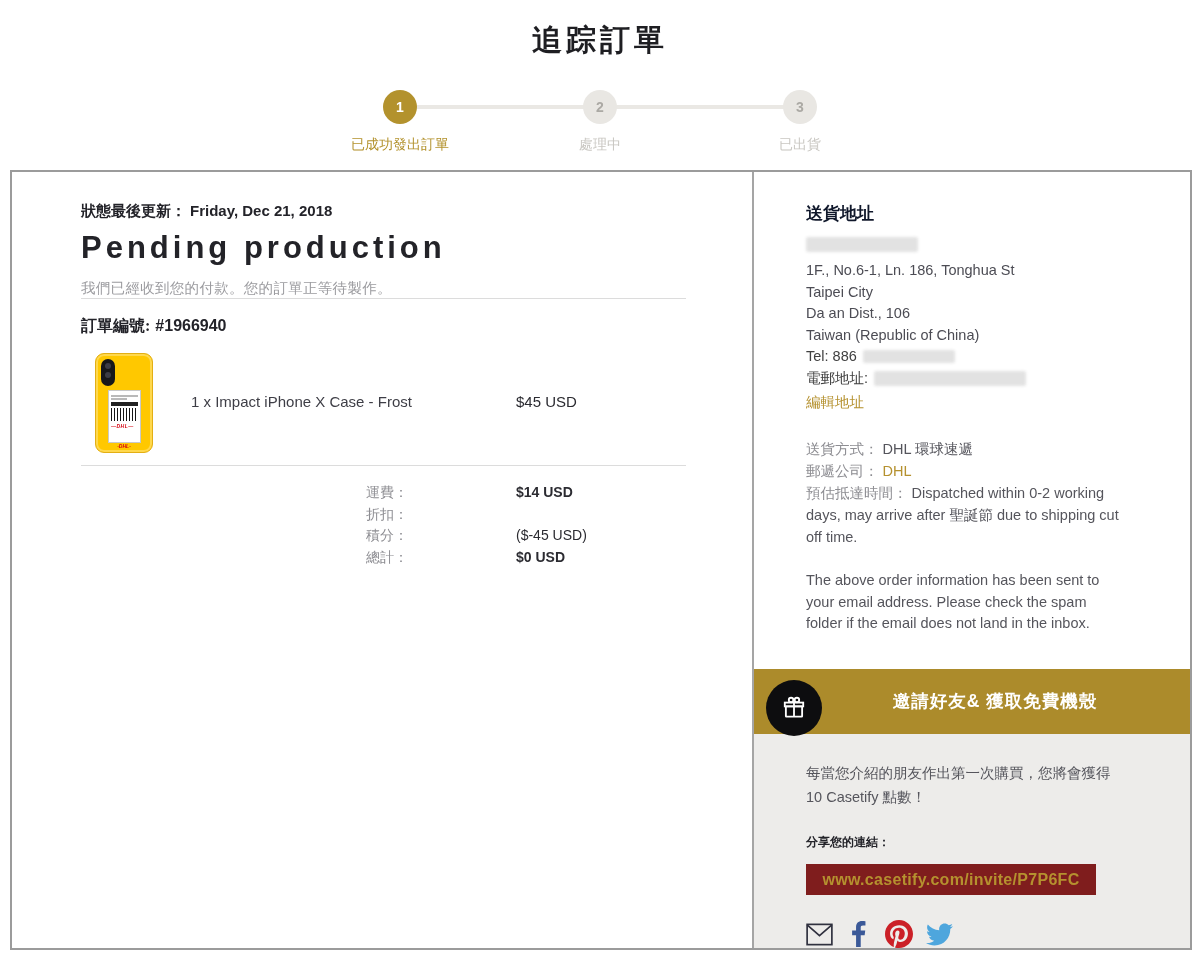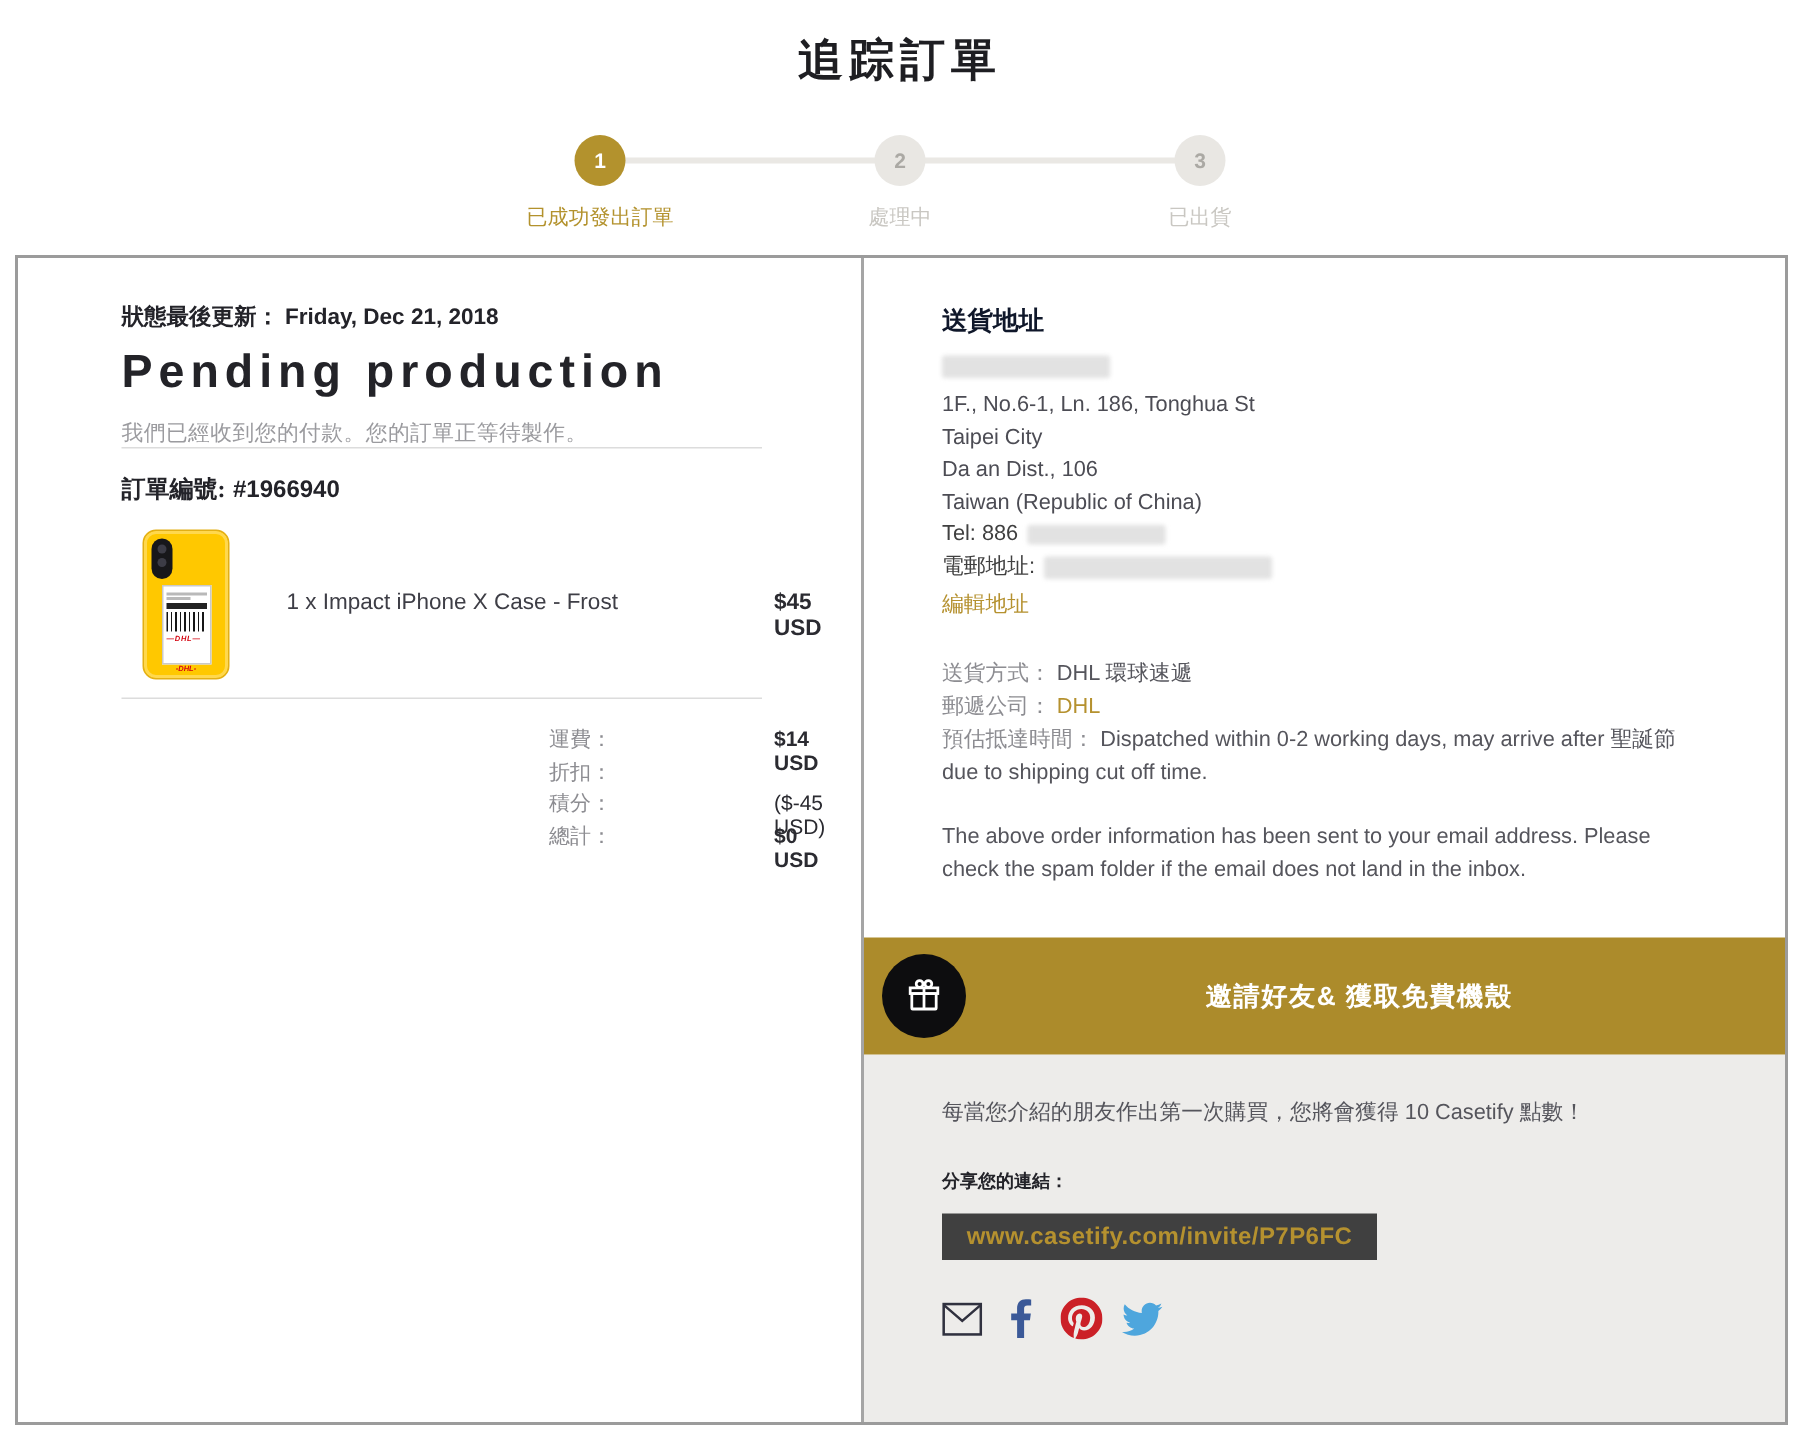--- a/index.html
+++ b/index.html
@@ -21,38 +21,38 @@
   .step-3 { right:17px; transform:translateX(50%); }
   .step .circle { width:34px; height:34px; border-radius:50%; background:#E9E7E3;
     color:#ABA9A4; font-size:14px; font-weight:700; display:flex; align-items:center; justify-content:center; }
   .step.active .circle { background:#B3922D; color:#fff; }
   .step .slabel { font-size:14px; color:#C9C7C2; white-space:nowrap; }
   .step.active .slabel { color:#B3922D; }
 
   
   .main-box { position:absolute; left:10px; right:8px; top:170px; bottom:3px;
     border:2px solid #9b9b9b; display:flex; background:#fff; }
-  .col-left  { width:564px; border-right:2px solid #a5a5a5; padding:30px 66px 0 69px; }
+  .col-left  { width:742px; border-right:2px solid #a5a5a5; padding:30px 66px 0 69px; }
   .col-right { flex:1; display:flex; flex-direction:column; }
 
   
   .status-line { font-size:15px; color:#232329; }
   .status-line .zh { font-family:"Liberation Serif", serif; font-weight:700; }
   .status-line .date { font-weight:700; margin-left:4px; }
   .status-title { margin-top:9px; font-size:31px; font-weight:700; letter-spacing:4px; color:#232328; }
   .status-desc { margin-top:13px; font-size:14.5px; color:#9b9b9f; letter-spacing:0.3px; }
   hr.sep { border:none; border-top:1px solid #dcdcdc; margin:0; }
   .sep1 { margin-top:24px; }
   .order-no { margin-top:17px; font-size:16px; color:#232329; }
   .order-no .zh { font-family:"Liberation Serif", serif; font-weight:700; }
   .order-no .num { font-weight:700; margin-left:5px; }
 
   .item-row { position:relative; height:128px; }
   .item-name  { position:absolute; left:110px; top:56px; font-size:15px; color:#3e3e46; }
-  .item-price { position:absolute; left:435px; top:56px; font-size:15px; font-weight:700; color:#2b2b31; }
+  .item-price { position:absolute; left:435px; top:56px; font-size:15px; font-weight:400; color:#2b2b31; }
 
   
   .case { position:absolute; left:14px; top:16px; width:58px; height:100px;
     background:#FFC800; border-radius:9px; border:1px solid #e3af14; box-shadow:inset 0 0 0 2px #ffd84d; }
   .case .camera { position:absolute; left:5px; top:5px; width:14px; height:27px; background:#17171a; border-radius:7px; }
   .case .camera i { position:absolute; left:4px; width:6px; height:6px; border-radius:50%; background:#3c3c46; }
   .case .camera i.l1 { top:4px; } .case .camera i.l2 { top:13px; }
   .case .label { position:absolute; left:12px; top:36px; width:33px; height:53px; background:#fff; border:1px solid #c9c9c9; padding:2px; }
   .case .label .ln { height:2px; background:#b9b9b9; margin:1.5px 0; }
   .case .label .ln.short { width:60%; }
@@ -90,21 +90,21 @@
   .banner { margin-top:34px; height:78px; background:#AC8B2B; position:relative; display:flex; align-items:center; }
   .banner .gift-circle { position:absolute; left:12px; top:11px; width:56px; height:56px;
     border-radius:50%; background:#0d0d0f; display:flex; align-items:center; justify-content:center; }
   .banner .blabel { flex:1; text-align:center; padding-left:60px; padding-right:14px;
     color:#fff; font-size:17.5px; font-weight:700; letter-spacing:1px; }
 
   
   .referral { flex:1; background:#EDECEA; padding:27px 60px 0 52px; }
   .ref-desc { font-size:14.5px; color:#55555c; line-height:24px; }
   .share-label { margin-top:25px; font-family:"Liberation Serif", serif; font-size:12px; font-weight:700; color:#232329; }
-  .link-box { margin-top:13px; width:290px; height:31px; background:#404040; display:flex; align-items:center;
+  .link-box { margin-top:13px; width:290px; height:31px; background:#7f1d1d; display:flex; align-items:center;
     justify-content:center; font-size:16px; font-weight:700; color:#B5912F; letter-spacing:0.3px; cursor:pointer; }
   .social-row { margin-top:25px; display:flex; align-items:center; gap:13px; }
   .social-row .sic { cursor:pointer; display:flex; align-items:center; }
 </style>
 </head>
 <body>
 
 <div class="page">
 
   <div class="page-title">追踪訂單</div>

